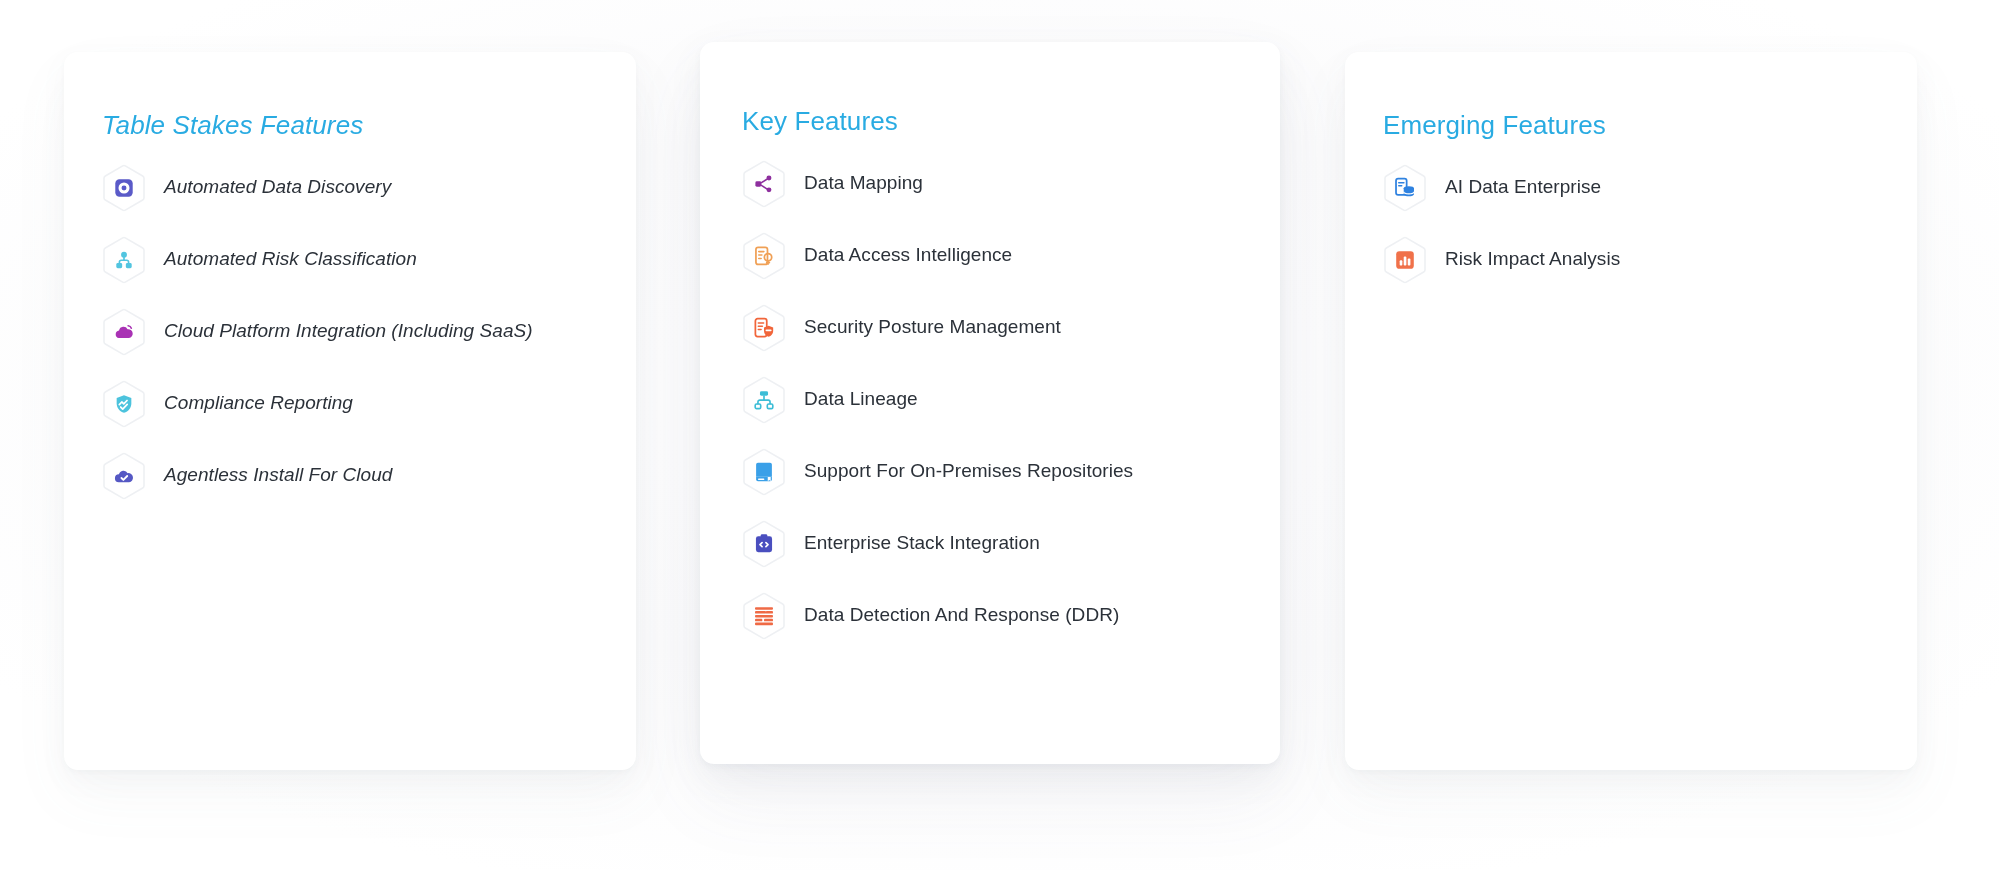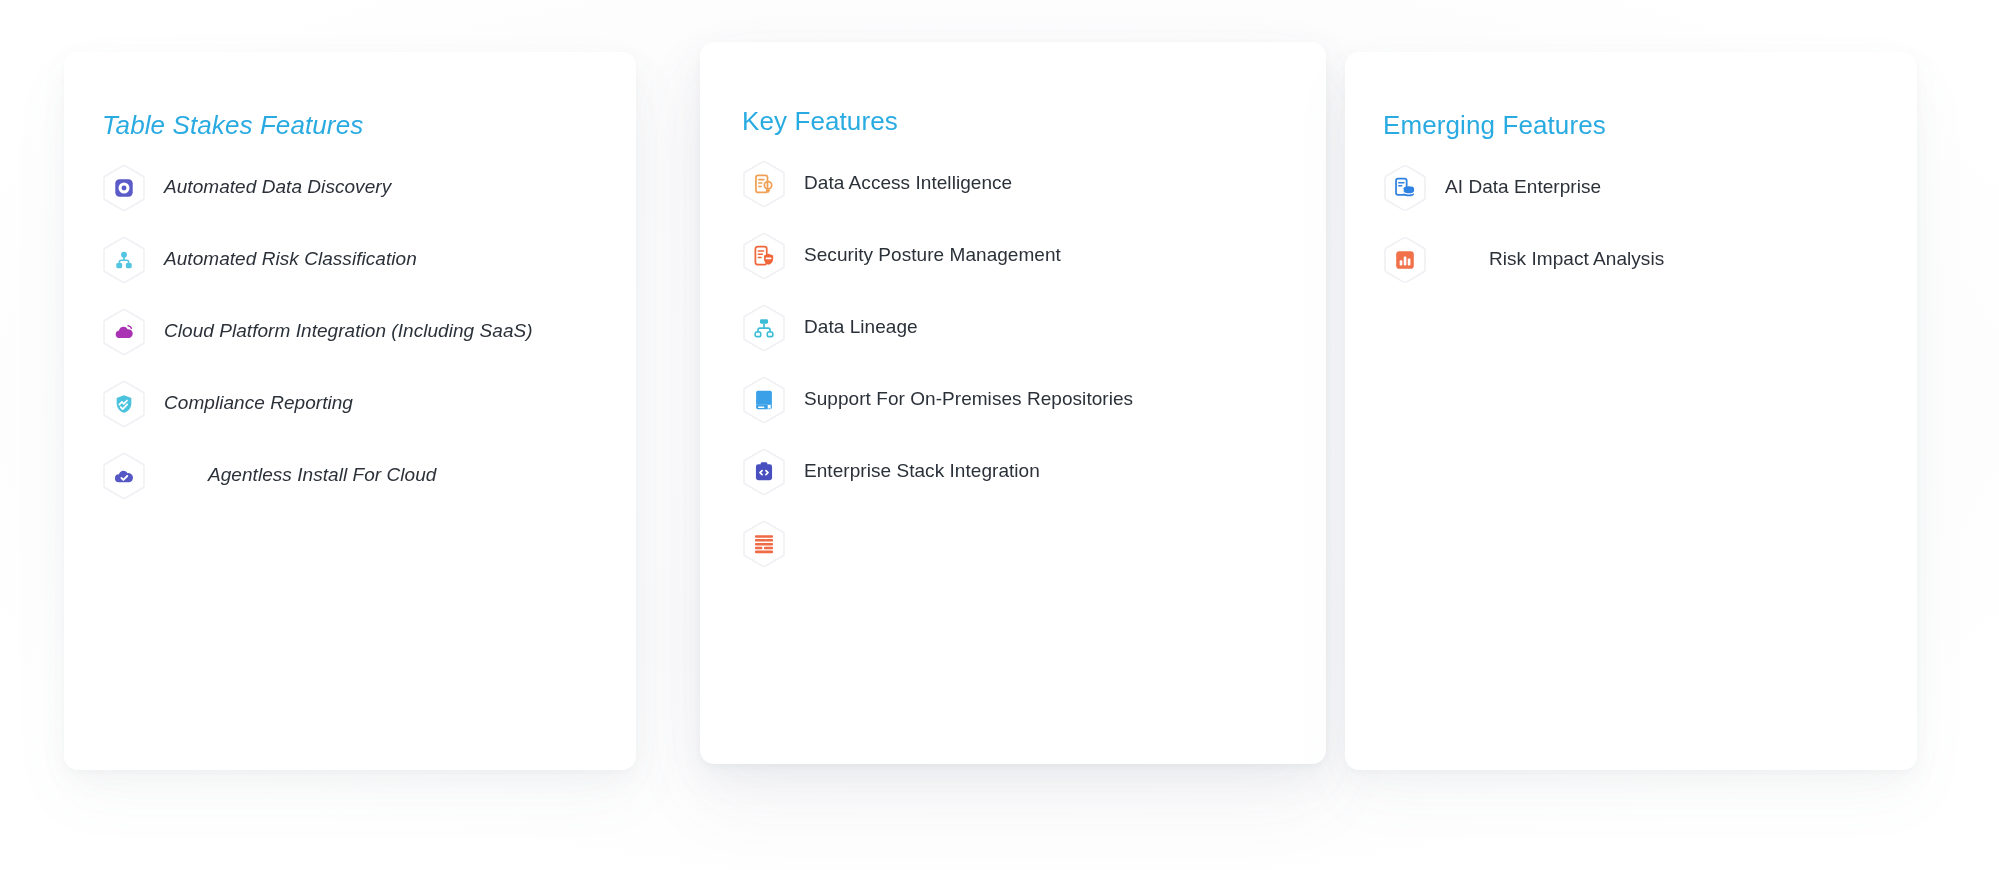--- a/index.html
+++ b/index.html
@@ -47,21 +47,21 @@
   .card.center {
     top: 42px;
     height: 722px;
     box-shadow:
       0 3px 7px rgba(110, 120, 140, 0.06),
       0 14px 34px rgba(110, 120, 140, 0.075),
       0 34px 78px rgba(110, 120, 140, 0.07);
   }
 
   #card-left   { left: 64px;   width: 572px; font-style: italic; }
-  #card-center { left: 700px;  width: 626px; }
+  #card-center { left: 700px;  width: 580px; }
   #card-right  { left: 1345px; width: 572px; }
 
   .card-title {
     position: absolute;
     color: #29abe2;
     font-size: 26px;
     font-weight: 400;
     letter-spacing: 0.1px;
     white-space: nowrap;
   }
@@ -78,21 +78,21 @@
   }
   .card.side .feature-list   { top: 112px; padding-left: 38px; padding-right: 40px; }
   .card.center .feature-list { top: 118px; padding-left: 42px; padding-right: 40px; }
 
   .feature-item {
     display: flex;
     align-items: flex-start;
     margin-bottom: 24px;
     min-height: 44px;
   }
-  .feature-item:last-child { margin-bottom: 0; gap: 44px; }
+  .feature-item:last-child { margin-bottom: 0; }
 
   .hex-icon {
     flex: 0 0 auto;
     width: 44px;
     height: 48px;
     position: relative;
     margin-right: 18px;
     display: flex;
     align-items: center;
     justify-content: center;
@@ -218,20 +218,37 @@
     <h2 class="card-title">Key Features</h2>
     <ul class="feature-list">
         <li class="feature-item">
           <span class="hex-icon">
             <span class="hex-bg"><svg viewBox="0 0 44 48" xmlns="http://www.w3.org/2000/svg" width="44" height="48">
                 <path d="M22 1.6 40.6 12.4a2.6 2.6 0 0 1 1.3 2.25v18.7a2.6 2.6 0 0 1-1.3 2.25L22 46.4a2.6 2.6 0 0 1-2.6 0L0.8 35.6a2.6 2.6 0 0 1-1.3-2.25" fill="none" stroke="none"></path>
                 <path d="M20.7 1.9 3.3 11.95a2.6 2.6 0 0 0-1.3 2.25v19.6a2.6 2.6 0 0 0 1.3 2.25L20.7 46.1a2.6 2.6 0 0 0 2.6 0l17.4-10.05a2.6 2.6 0 0 0 1.3-2.25V14.2a2.6 2.6 0 0 0-1.3-2.25L23.3 1.9a2.6 2.6 0 0 0-2.6 0z" fill="#ffffff" stroke="#eef0f3" stroke-width="1.6"></path>
               </svg></span>
             <span class="glyph">
               <svg viewBox="0 0 24 24" xmlns="http://www.w3.org/2000/svg">
+                <circle cx="17.4" cy="5.4" r="2.7" fill="#8e2f9e"></circle>
+                <circle cx="17.4" cy="18.4" r="2.7" fill="#8e2f9e"></circle>
+                <rect x="2.6" y="9.1" width="6.4" height="5.8" rx="1.6" fill="#8e2f9e"></rect>
+                <path d="M8.8 10.8l6.3-4M8.8 13.3l6.3 4" fill="none" stroke="#8e2f9e" stroke-width="1.7" stroke-linecap="round"></path>
+              </svg>
+            </span>
+          </span>
+          <span class="feature-label">Data Mapping</span>
+        </li>
+        <li class="feature-item">
+          <span class="hex-icon">
+            <span class="hex-bg"><svg viewBox="0 0 44 48" xmlns="http://www.w3.org/2000/svg" width="44" height="48">
+                <path d="M22 1.6 40.6 12.4a2.6 2.6 0 0 1 1.3 2.25v18.7a2.6 2.6 0 0 1-1.3 2.25L22 46.4a2.6 2.6 0 0 1-2.6 0L0.8 35.6a2.6 2.6 0 0 1-1.3-2.25" fill="none" stroke="none"></path>
+                <path d="M20.7 1.9 3.3 11.95a2.6 2.6 0 0 0-1.3 2.25v19.6a2.6 2.6 0 0 0 1.3 2.25L20.7 46.1a2.6 2.6 0 0 0 2.6 0l17.4-10.05a2.6 2.6 0 0 0 1.3-2.25V14.2a2.6 2.6 0 0 0-1.3-2.25L23.3 1.9a2.6 2.6 0 0 0-2.6 0z" fill="#ffffff" stroke="#eef0f3" stroke-width="1.6"></path>
+              </svg></span>
+            <span class="glyph">
+              <svg viewBox="0 0 24 24" xmlns="http://www.w3.org/2000/svg">
                 <rect x="3.2" y="2.6" width="12.6" height="18.6" rx="2.4" fill="none" stroke="#f0a055" stroke-width="1.9"></rect>
                 <path d="M6.3 7.2h5.6M6.3 11h3.4M6.3 14.8h2.6" fill="none" stroke="#f0a055" stroke-width="1.7" stroke-linecap="round"></path>
                 <circle cx="16.4" cy="13.3" r="4" fill="none" stroke="#f0a055" stroke-width="1.9"></circle>
                 <path d="M16.4 17.3v3.6M14.9 19.3h3" fill="none" stroke="#f0a055" stroke-width="1.8" stroke-linecap="round"></path>
               </svg>
             </span>
           </span>
           <span class="feature-label">Data Access Intelligence</span>
         </li>
         <li class="feature-item">
@@ -312,20 +329,21 @@
                 <rect x="2.2" y="2.4" width="19.6" height="2.8" rx="1" fill="#ef6a45"></rect>
                 <rect x="2.2" y="6.6" width="12" height="2.8" rx="1" fill="#ef6a45"></rect>
                 <rect x="14" y="6.6" width="7.8" height="2.8" rx="1" fill="#ef6a45"></rect>
                 <rect x="2.2" y="10.8" width="19.6" height="2.8" rx="1" fill="#ef6a45"></rect>
                 <rect x="2.2" y="15" width="8" height="2.8" rx="1" fill="#ef6a45"></rect>
                 <rect x="12" y="15" width="9.8" height="2.8" rx="1" fill="#ef6a45"></rect>
                 <rect x="2.2" y="19.2" width="19.6" height="2.8" rx="1" fill="#ef6a45"></rect>
               </svg>
             </span>
           </span>
+          <span class="feature-label">Data Detection And Response (DDR)</span>
         </li>
       </ul>
   </section>
 
   <section class="card side" id="card-right">
     <h2 class="card-title">Emerging Features</h2>
     <ul class="feature-list">
         <li class="feature-item">
           <span class="hex-icon">
             <span class="hex-bg"><svg viewBox="0 0 44 48" xmlns="http://www.w3.org/2000/svg" width="44" height="48">

